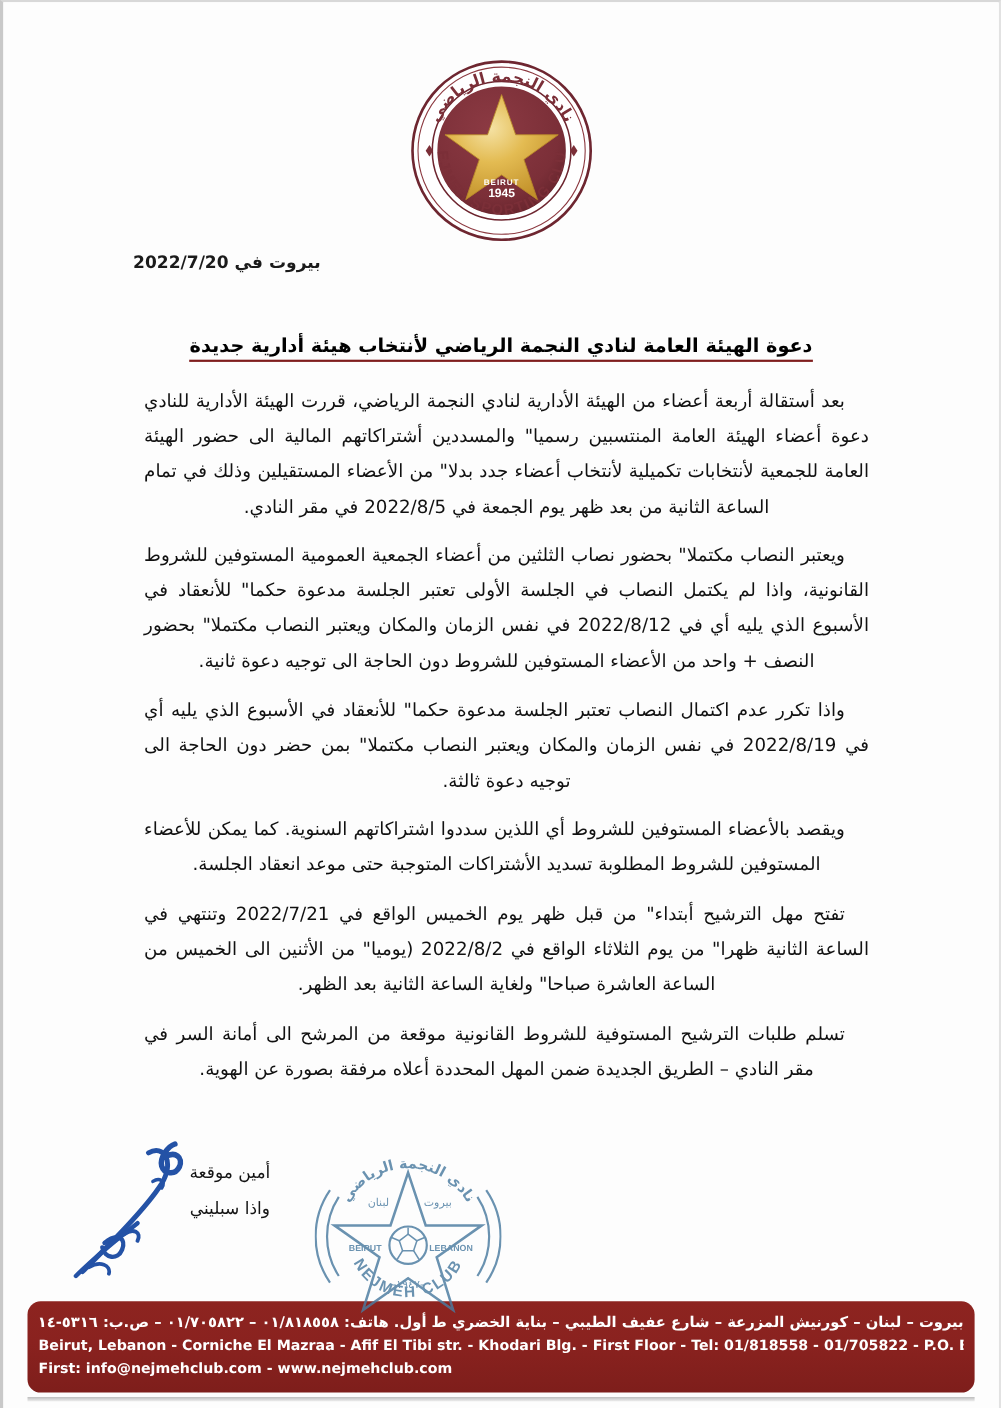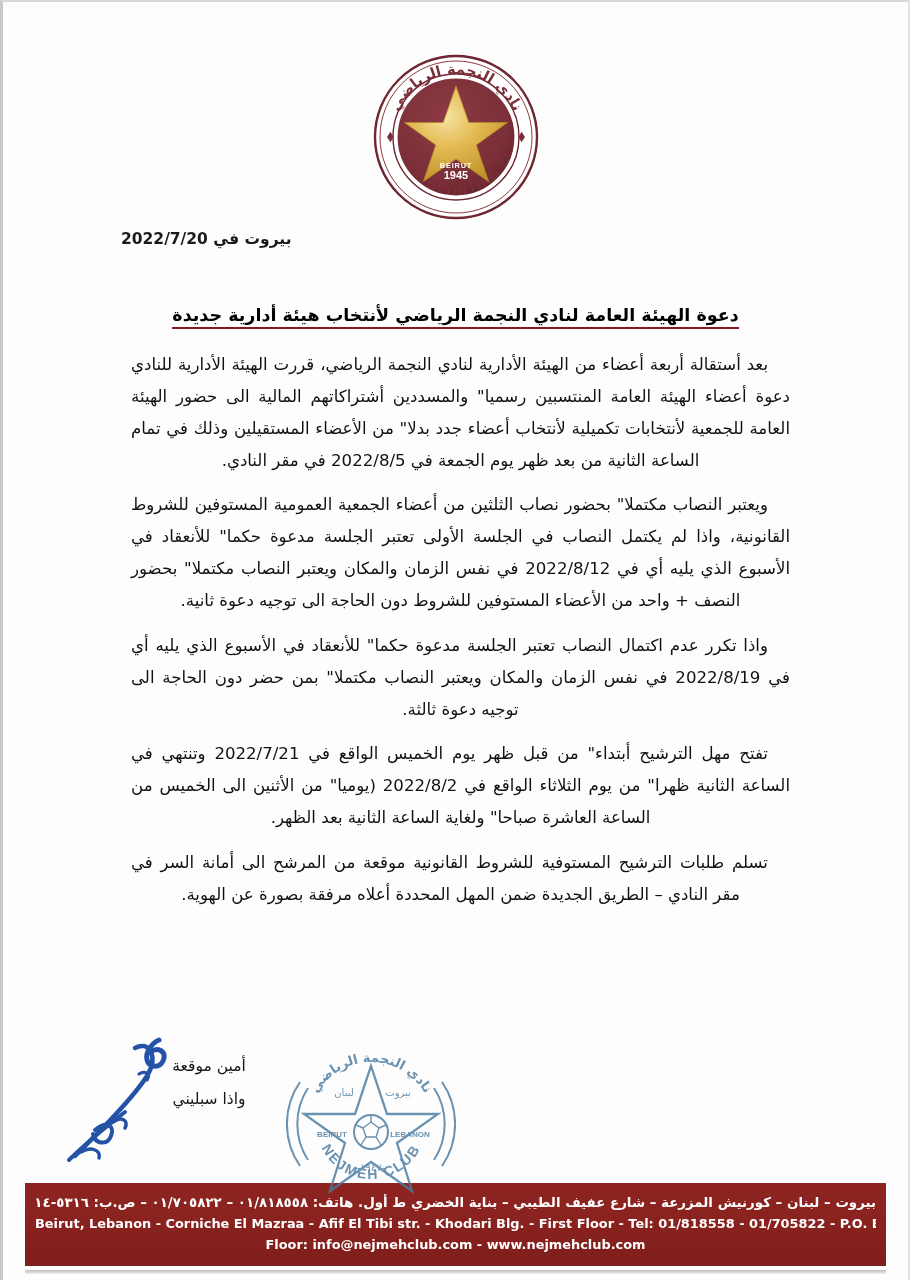--- a/index.html
+++ b/index.html
@@ -130,22 +130,23 @@
 
   
   .footer {
     position: absolute;
     left: 22px;
     right: 22px;
     bottom: 14px;
     background: linear-gradient(180deg,#8d2420 0%, #8a221f 45%, #7e1e1b 100%);
     color: #ffffff;
     padding: 9px 10px 10px 10px;
-    text-align: center;
+    text-align: left;
     box-sizing: border-box;
+    border-radius: 12px;
   }
   .footer-line {
     font-size: 13.1px;
     line-height: 1.62;
     white-space: nowrap;
     overflow: hidden;
   }
   .footer-ar {
     direction: rtl;
     font-weight: bold;
@@ -226,20 +227,21 @@
   <div class="date-line">بيروت في 2022/7/20</div>
 
   <div class="doc-title">
     <span>دعوة الهيئة العامة لنادي النجمة الرياضي لأنتخاب هيئة أدارية جديدة</span>
   </div>
 
   <div class="body-copy">
     <p class="para">بعد أستقالة أربعة أعضاء من الهيئة الأدارية لنادي النجمة الرياضي، قررت الهيئة الأدارية للنادي دعوة أعضاء الهيئة العامة المنتسبين رسميا" والمسددين أشتراكاتهم المالية الى حضور الهيئة العامة للجمعية لأنتخابات تكميلية لأنتخاب أعضاء جدد بدلا" من الأعضاء المستقيلين وذلك في تمام الساعة الثانية من بعد ظهر يوم الجمعة في 2022/8/5 في مقر النادي.</p>
     <p class="para">ويعتبر النصاب مكتملا" بحضور نصاب الثلثين من أعضاء الجمعية العمومية المستوفين للشروط القانونية، واذا لم يكتمل النصاب في الجلسة الأولى تعتبر الجلسة مدعوة حكما" للأنعقاد في الأسبوع الذي يليه أي في 2022/8/12 في نفس الزمان والمكان ويعتبر النصاب مكتملا" بحضور النصف + واحد من الأعضاء المستوفين للشروط دون الحاجة الى توجيه دعوة ثانية.</p>
     <p class="para">واذا تكرر عدم اكتمال النصاب تعتبر الجلسة مدعوة حكما" للأنعقاد في الأسبوع الذي يليه أي في 2022/8/19 في نفس الزمان والمكان ويعتبر النصاب مكتملا" بمن حضر دون الحاجة الى توجيه دعوة ثالثة.</p>
+    <p class="para">ويقصد بالأعضاء المستوفين للشروط أي اللذين سددوا اشتراكاتهم السنوية. كما يمكن للأعضاء المستوفين للشروط المطلوبة  تسديد الأشتراكات المتوجبة حتى موعد انعقاد الجلسة.</p>
     <p class="para">تفتح مهل الترشيح أبتداء" من قبل ظهر يوم الخميس الواقع في  2022/7/21 وتنتهي في الساعة الثانية ظهرا" من يوم الثلاثاء  الواقع في  2022/8/2 (يوميا" من الأثنين الى الخميس من الساعة العاشرة صباحا" ولغاية الساعة الثانية بعد الظهر.</p>
     <p class="para">تسلم طلبات الترشيح المستوفية للشروط القانونية موقعة من المرشح الى أمانة السر في مقر النادي – الطريق الجديدة ضمن المهل المحددة أعلاه مرفقة بصورة عن الهوية.</p>
   </div>
 
   <div class="sig-block">
     <div>أمين موقعة</div>
     <div>واذا سبليني</div>
   </div>
 
   <div class="signature-mark">
@@ -288,16 +290,16 @@
       <text x="58" y="58" fill="#4a7ba0" font-family="'DejaVu Sans',sans-serif" font-size="10" text-anchor="middle">لبنان</text>
       <text x="124" y="99" fill="#4a7ba0" font-family="'Liberation Sans',sans-serif" font-size="8" font-weight="bold" text-anchor="middle">LEBANON</text>
       <text x="46" y="99" fill="#4a7ba0" font-family="'Liberation Sans',sans-serif" font-size="8" font-weight="bold" text-anchor="middle">BEIRUT</text>
       <text x="85" y="133" fill="#4a7ba0" font-family="'DejaVu Sans',sans-serif" font-size="10" text-anchor="middle">-١٩٤٧-</text>
     </svg>
   </div>
 
   <div class="footer">
     <div class="footer-line footer-ar">بيروت – لبنان – كورنيش المزرعة – شارع عفيف الطيبي – بناية الخضري ط أول. هاتف: ٠١/٨١٨٥٥٨ – ٠١/٧٠٥٨٢٢ – ص.ب: ٥٣١٦-١٤</div>
     <div class="footer-line footer-en">Beirut, Lebanon - Corniche El Mazraa - Afif El Tibi str. - Khodari Blg. - First Floor - Tel: 01/818558 - 01/705822 - P.O. Box: 5316-14</div>
-    <div class="footer-line footer-em">Floor: info@nejmehclub.com  -  www.nejmehclub.com</div>
+    <div class="footer-line footer-em">First: info@nejmehclub.com  -  www.nejmehclub.com</div>
   </div>
   <div class="footer-rule"></div>
 </div>
 
 </body></html>

